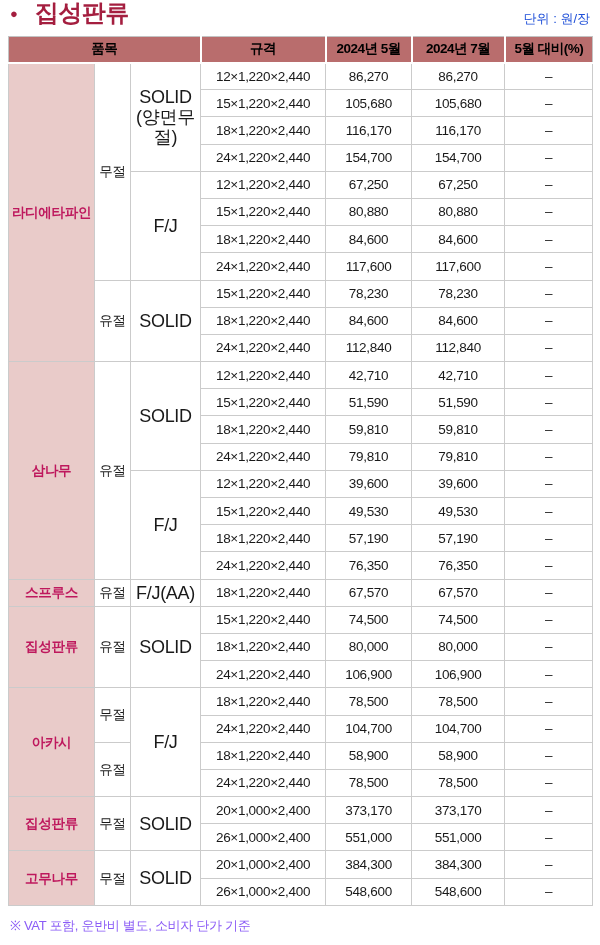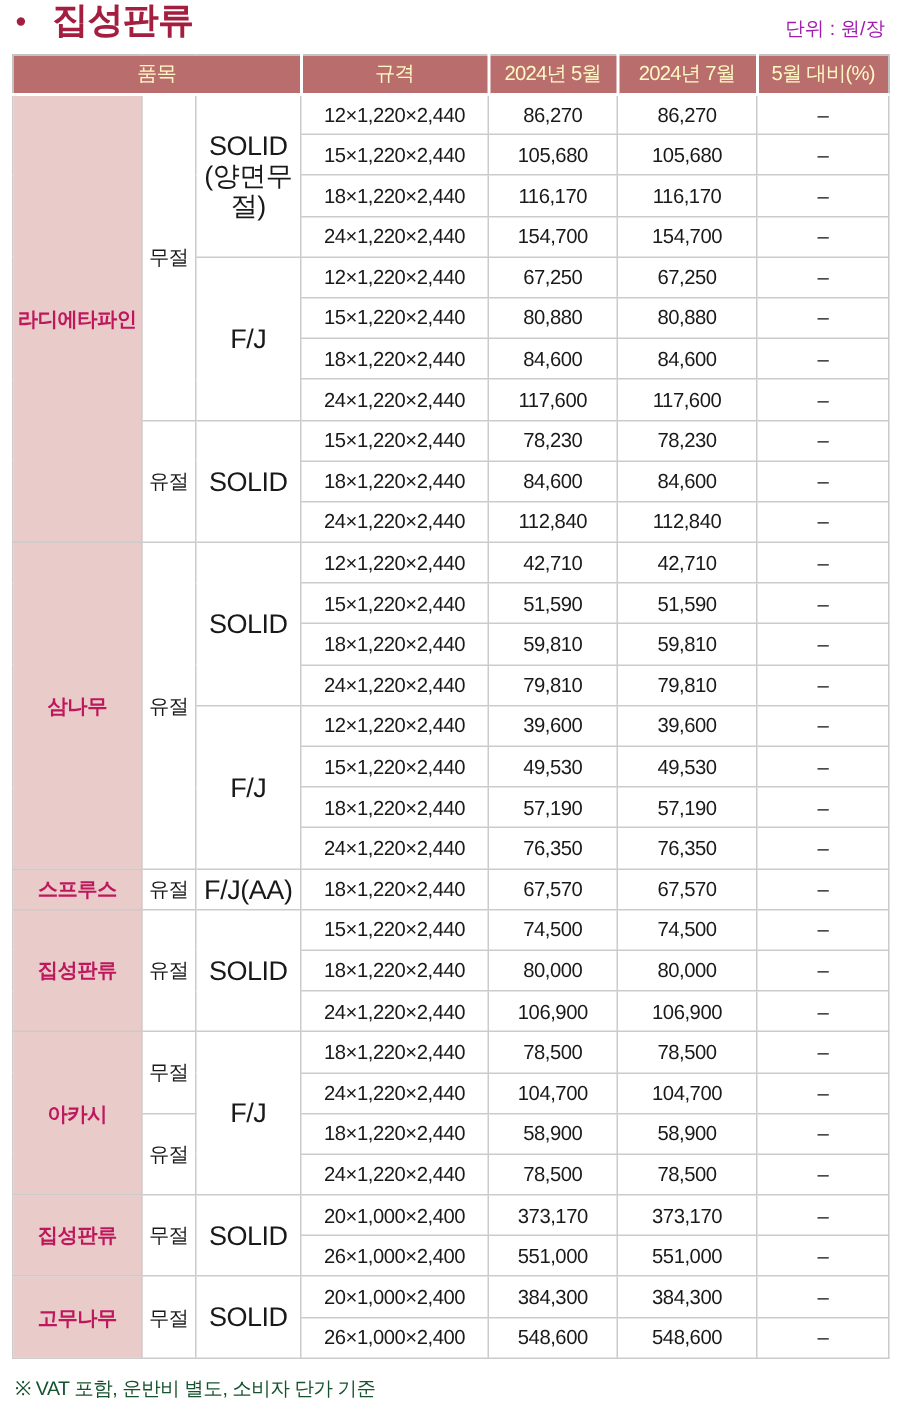--- a/index.html
+++ b/index.html
@@ -7,43 +7,43 @@
   body { height:945px; overflow:hidden; }
   .page { padding:0 8px; }
 
   .titlebar {
     display:flex; justify-content:space-between; align-items:flex-end;
     padding:9px 2px 7px 2px; height:36px;
   }
   .title-left { display:flex; align-items:center; gap:6px; }
   .bullet { color:#a41e3f; font-size:13px; line-height:1; }
   .title { color:#a41e3f; font-size:24px; font-weight:bold; letter-spacing:-0.5px;margin-left:11px; }
-  .unit { color:#a21caf; font-size:13px; padding-bottom:1px; }
+  .unit { color:#1d4ed8; font-size:13px; padding-bottom:1px; }
 
   table {
     width:584px; border-collapse:collapse; table-layout:fixed;
     border:1px solid #c3c3c3;
   }
   th {
-    background:#b96d6d; color:#fef9c3; font-weight:normal; font-size:13.5px;
+    background:#b96d6d; color:#000000; font-weight:bold; font-size:13.5px;
     height:26px; border:none; border-left:2px solid #ffffff;
     border-bottom:2px solid #ffffff; letter-spacing:-0.5px;margin-left:16px;
   }
   th:first-child { border-left:none; }
   td {
     border:1px solid #cbcbcb; text-align:center; vertical-align:middle;
     font-size:13.5px; color:#191919; height:27.2px; padding:0 2px;
     white-space:pre-line; line-height:1.12; letter-spacing:-0.3px;
   }
   td.item { background:#e9cbc9; font-weight:bold; color:#be185d; }
   td.type { font-size:18px; }
   td.gs { border-top:1px solid #9a9a9a; }
 
   .footnote {
-    margin:10px 2px 0 2px; font-size:13px; color:#14532d; letter-spacing:-0.3px;
+    margin:10px 2px 0 2px; font-size:13px; color:#8b5cf6; letter-spacing:-0.3px;
   }
 </style>
 </head>
 <body>
 
 <div class="page">
   <div class="titlebar">
     <div class="title-left">
       <span class="bullet">●</span>
       <span class="title">집성판류</span>

